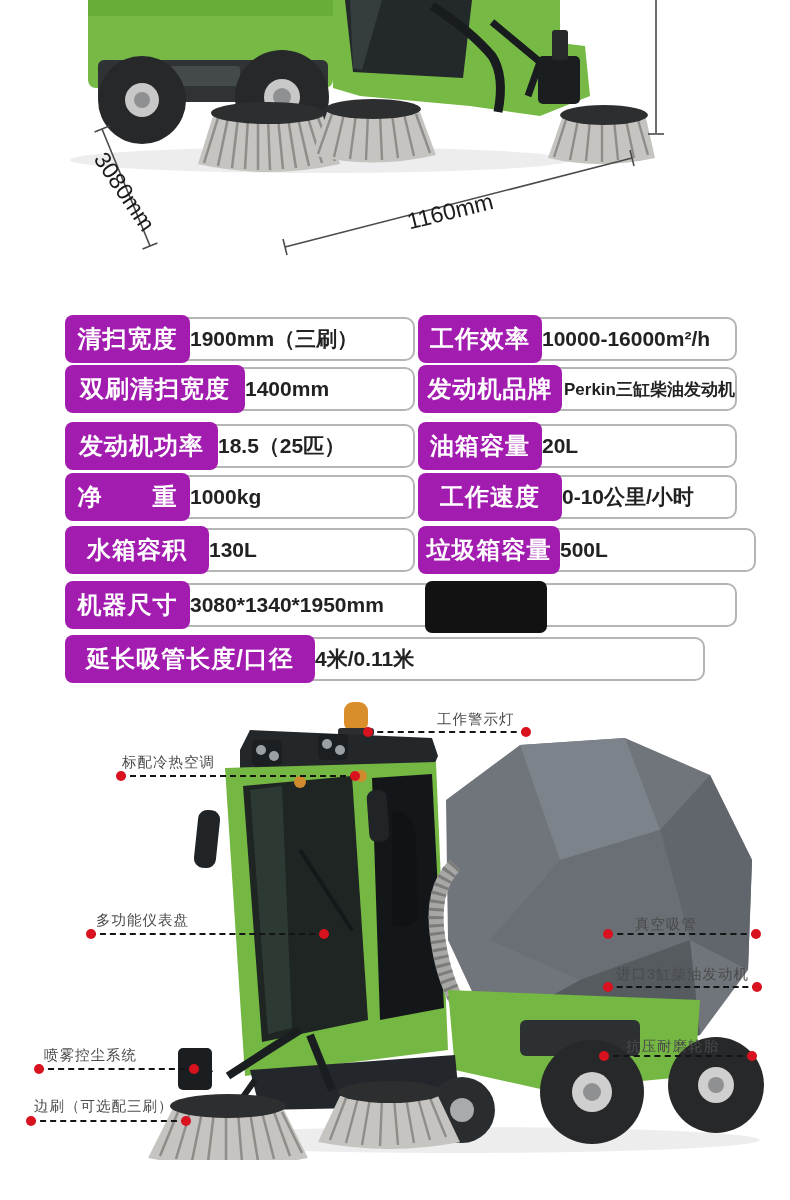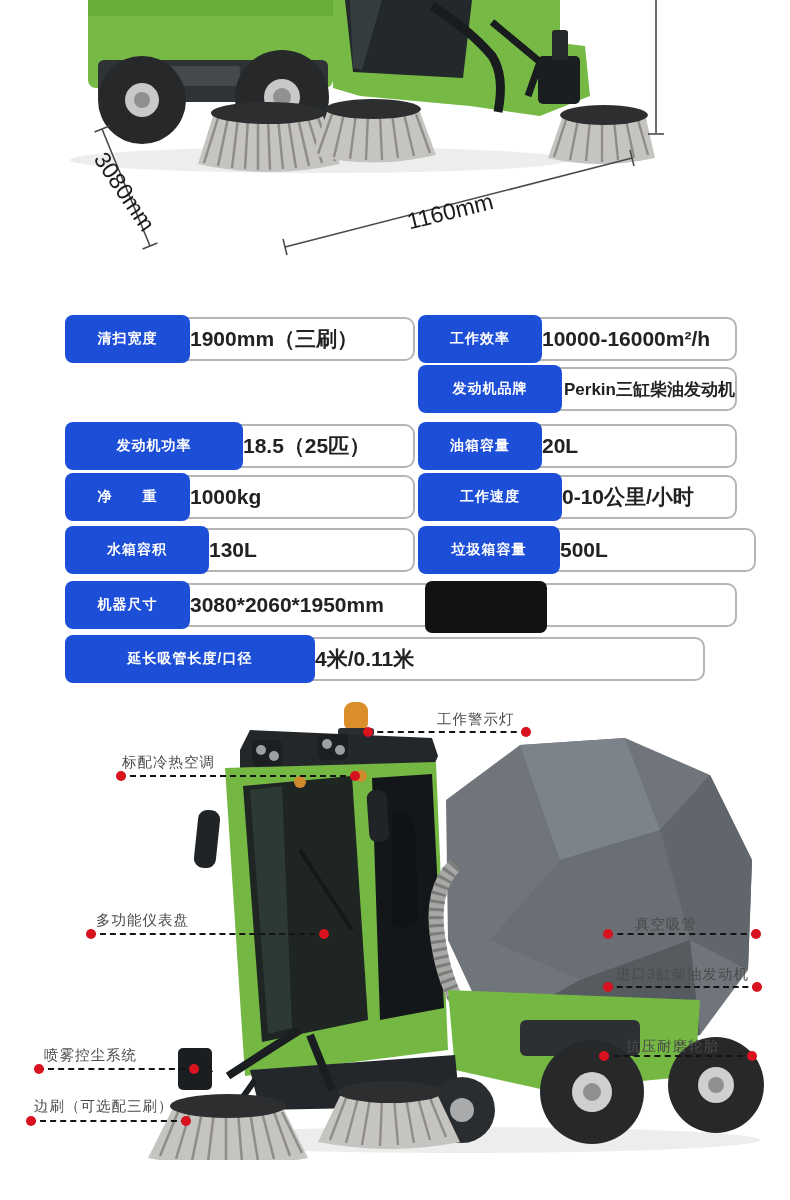--- a/index.html
+++ b/index.html
@@ -3,21 +3,21 @@
 <meta charset="utf-8">
 <style>
   html,body{margin:0;padding:0;background:#fff;}
   .page{position:relative;width:790px;height:1200px;background:#fff;overflow:hidden;
         font-family:"Liberation Sans","DejaVu Sans",sans-serif;}
   .fig{position:absolute;left:0;}
   
   .spec-row{position:absolute;left:65px;width:672px;height:44px;}
   .pair{position:absolute;top:0;height:44px;background:#fff;border:2px solid #b5b5b5;
         border-radius:10px;box-sizing:border-box;display:flex;align-items:stretch;}
-  .lab{background:#1d4ed8;color:#fff;font-weight:bold;font-size:14px;letter-spacing:1px;
+  .lab{background:#a21caf;color:#fff;font-weight:bold;font-size:24px;letter-spacing:1px;
        display:flex;align-items:center;justify-content:center;border-radius:8px;
        margin:-4px 0 -4px -2px;flex:0 0 auto;box-sizing:border-box;padding:0 4px;}
   .val{display:flex;align-items:center;font-size:21px;font-weight:600;
        color:#222;white-space:nowrap;}
   .val.tight{padding-left:2px;font-size:17px;letter-spacing:0;}
   .redacted{position:absolute;top:-4px;height:52px;background:#121212;border-radius:7px;}
   
   .co-label{position:absolute;font-size:14.5px;color:#4a4a4a;white-space:nowrap;letter-spacing:1px;}
   .co-line{position:absolute;height:0;border-top:2px dashed #141414;}
   .co-dot{position:absolute;width:10px;height:10px;border-radius:50%;background:#d8121f;top:-6px;}
@@ -97,29 +97,33 @@
         <div class="lab" style="width:125px">清扫宽度</div>
         <div class="val">1900mm（三刷）</div>
       </div>
       <div class="pair" style="left:353px;width:319px">
         <div class="lab" style="width:124px">工作效率</div>
         <div class="val">10000-16000m²/h</div>
       </div>
     </div>
 
     <div class="spec-row" style="top:367px">
+      <div class="pair" style="left:0;width:350px">
+        <div class="lab" style="width:180px">双刷清扫宽度</div>
+        <div class="val">1400mm</div>
+      </div>
       <div class="pair" style="left:353px;width:319px">
         <div class="lab" style="width:144px">发动机品牌</div>
         <div class="val tight">Perkin三缸柴油发动机</div>
       </div>
     </div>
 
     <div class="spec-row" style="top:424px">
       <div class="pair" style="left:0;width:350px">
-        <div class="lab" style="width:178px">发动机功率</div>
+        <div class="lab" style="width:153px">发动机功率</div>
         <div class="val">18.5（25匹）</div>
       </div>
       <div class="pair" style="left:353px;width:319px">
         <div class="lab" style="width:124px">油箱容量</div>
         <div class="val">20L</div>
       </div>
     </div>
 
     <div class="spec-row" style="top:475px">
       <div class="pair" style="left:0;width:350px">
@@ -139,21 +143,21 @@
       </div>
       <div class="pair" style="left:353px;width:338px">
         <div class="lab" style="width:142px">垃圾箱容量</div>
         <div class="val">500L</div>
       </div>
     </div>
 
     <div class="spec-row" style="top:583px">
       <div class="pair" style="left:0;width:672px">
         <div class="lab" style="width:125px">机器尺寸</div>
-        <div class="val">3080*2060*1950mm</div>
+        <div class="val">3080*1340*1950mm</div>
         <div class="redacted" style="left:358px;width:122px"></div>
       </div>
     </div>
 
     <div class="spec-row" style="top:637px">
       <div class="pair" style="left:0;width:640px">
         <div class="lab" style="width:250px">延长吸管长度/口径</div>
         <div class="val">4米/0.11米</div>
       </div>
     </div>

